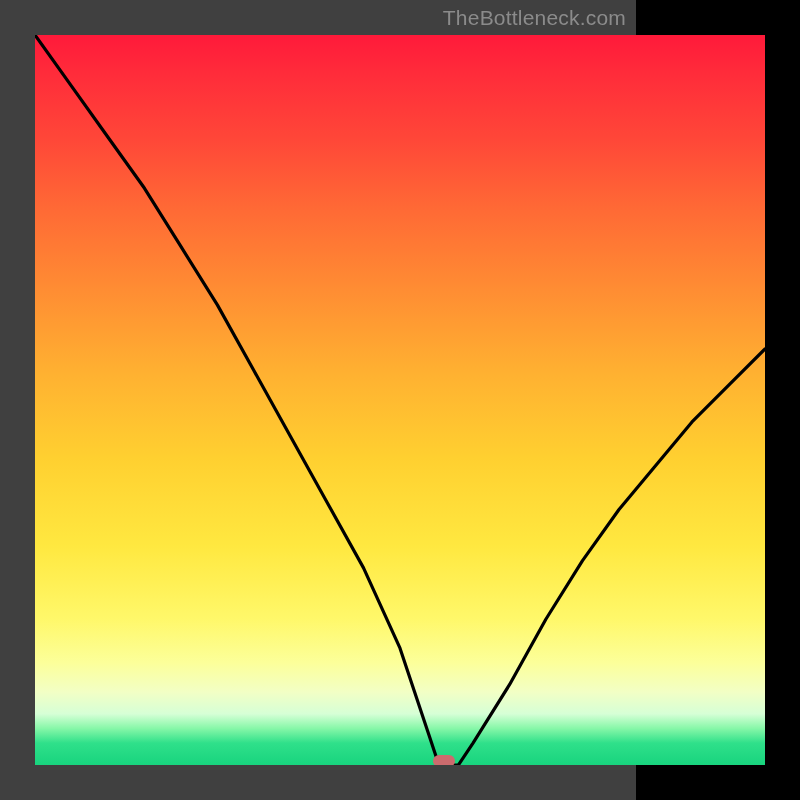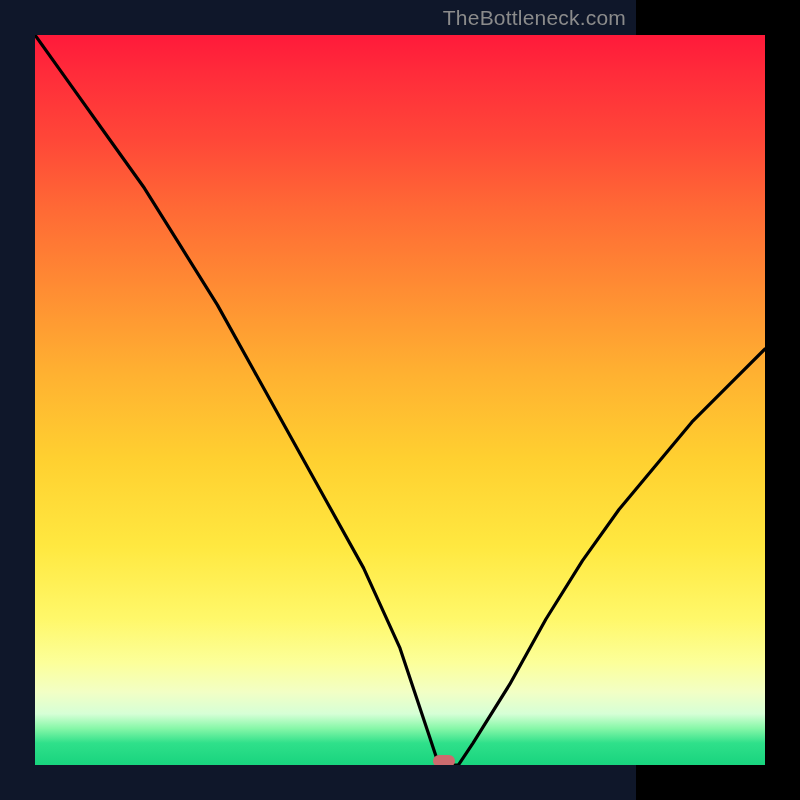--- a/index.html
+++ b/index.html
@@ -8,21 +8,21 @@
     width: 800px;
     height: 800px;
     background: #000;
     overflow: hidden;
     font-family: Arial, Helvetica, sans-serif;
   }
   .stage {
     position: relative;
     width: 636px;
     height: 800px;
-    background: #0f172a;
+    background: #404040;
   }
   .plot {
     position: absolute;
     left: 35px;
     top: 35px;
     width: 730px;
     height: 730px;
     overflow: hidden;
   }
   .gradient {

